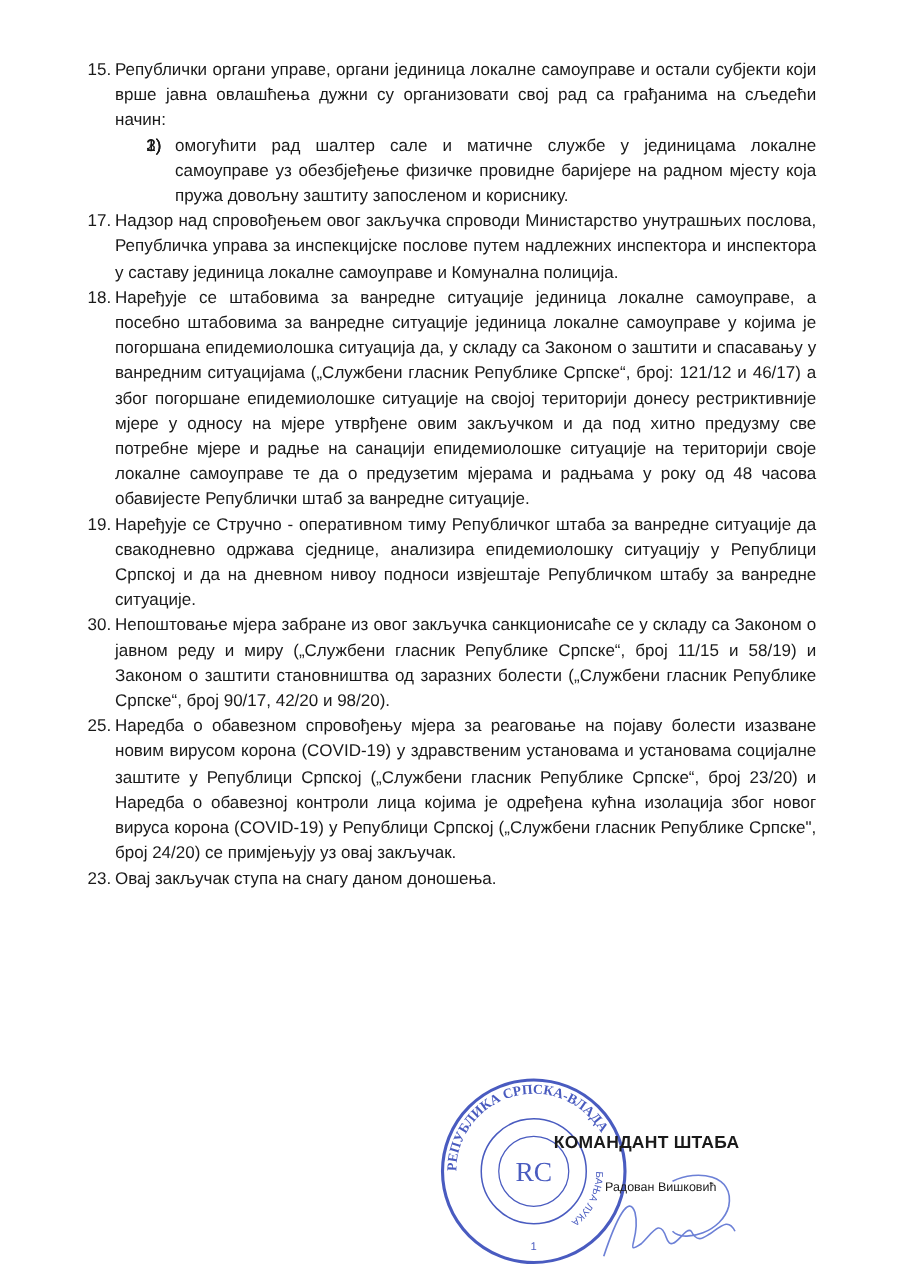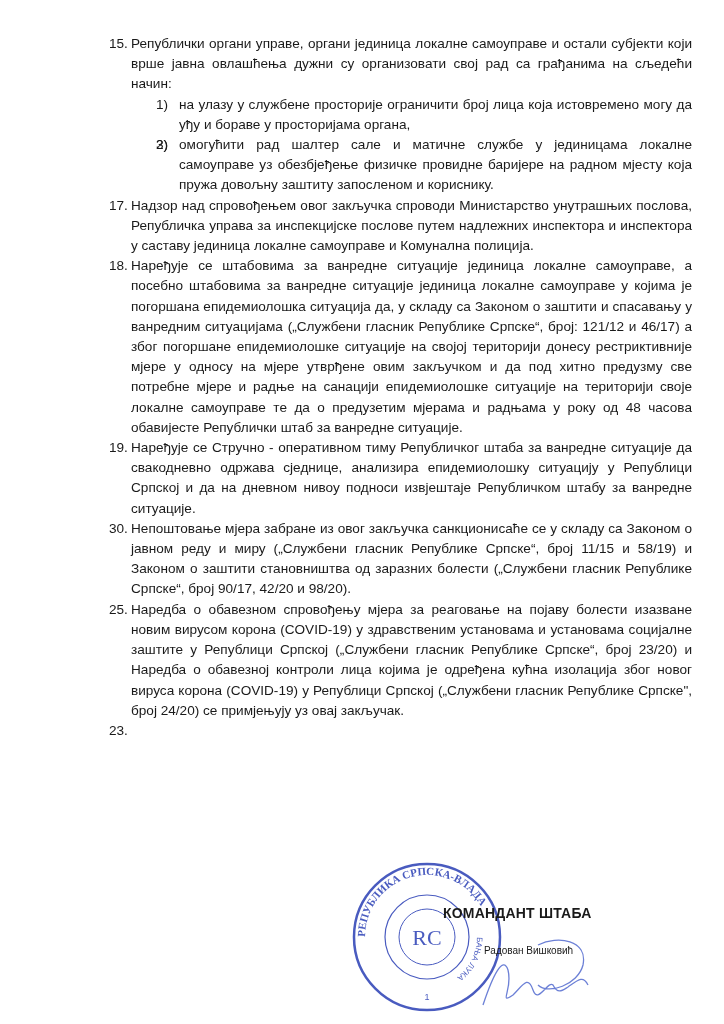--- a/index.html
+++ b/index.html
@@ -1,40 +1,39 @@
 <!DOCTYPE html>
 <html><head>
   <meta charset="utf-8">
   <style>
     html, body { margin: 0; padding: 0; background: #ffffff; }
     body { width: 724px; height: 1024px; position: relative; overflow: hidden;
       font-family: "Liberation Sans", "DejaVu Sans", sans-serif; color: #1a1a1a; }
     .page { position: absolute; left: 0; top: 0; width: 724px; height: 1024px; }
-    .content { position: absolute; left: 70px; top: 34px; width: 583px; font-size: 13.6px; line-height: 20.2px; margin-left: 39px; }
+    .content { position: absolute; left: 70px; top: 46px; width: 583px; font-size: 13.6px; line-height: 20.2px; }
     .item { position: relative; padding-left: 22px; text-align: justify; }
     .item .num { position: absolute; left: 0; top: 0; }
     .sub { position: relative; padding-left: 70px; text-align: justify; }
     .sub .num { position: absolute; left: 47px; top: 0; }
     .stamp { position: absolute; left: 352px; top: 862px; width: 150px; height: 150px; }
     .sign-title { position: absolute; left: 443px; top: 905px; font-weight: bold; font-size: 14px; letter-spacing: 0.2px; }
     .sign-name { position: absolute; left: 484px; top: 945px; font-weight: normal; font-size: 10px; }
     .signature { position: absolute; left: 478px; top: 935px; width: 120px; height: 85px; }
   </style>
 </head>
 <body>
 
 <div class="page">
   <div class="content">
     <div class="item">
       <span class="num">15.</span>
       <span>Републички органи управе, органи јединица локалне самоуправе и остали субјекти који врше јавна овлашћења дужни су организовати свој рад са грађанима на сљедећи начин:</span>
     </div>
     <div class="sub">
       <span class="num">1)</span>
-      <span>на улазу у службене просторије ограничити број лица која истовремено могу да уђу и бораве у просторијама органа,</span>
     </div>
     <div class="sub">
       <span class="num">2)</span>
     </div>
     <div class="sub">
       <span class="num">3)</span>
       <span>омогућити рад шалтер сале и матичне службе у јединицама локалне самоуправе уз обезбјеђење физичке провидне баријере на радном мјесту која пружа довољну заштиту запосленом и кориснику.</span>
     </div>
     <div class="item">
       <span class="num">17.</span>
@@ -51,20 +50,21 @@
     <div class="item">
       <span class="num">30.</span>
       <span>Непоштовање мјера забране из овог закључка санкционисаће се у складу са Законом о јавном реду и миру („Службени гласник Републике Српске“, број 11/15 и 58/19) и Законом о заштити становништва од заразних болести  („Службени гласник Републике Српске“, број 90/17, 42/20 и 98/20).</span>
     </div>
     <div class="item">
       <span class="num">25.</span>
       <span>Наредба о обавезном спровођењу мјера за реаговање на појаву болести изазване новим вирусом корона (COVID-19) у здравственим установама и установама социјалне заштите у Републици Српској („Службени гласник Републике Српске“, број 23/20) и Наредба о обавезној контроли лица којима је одређена кућна изолација због новог вируса корона (COVID-19) у Републици Српској („Службени гласник Републике Српске", број 24/20) се примјењују уз овај закључак.</span>
     </div>
     <div class="item">
       <span class="num">23.</span>
+      <span>Овај закључак ступа на снагу даном доношења.</span>
     </div>
   </div>
 
   <svg class="stamp" viewBox="0 0 150 150">
     <defs>
       <path id="stampOuter" d="M 75,75 m -62,0 a 62,62 0 1,1 124,0 a 62,62 0 1,1 -124,0"></path>
       <path id="stampInner" d="M 75,75 m -50,0 a 50,50 0 1,1 100,0 a 50,50 0 1,1 -100,0"></path>
     </defs>
     <g fill="none" stroke="#2a3fb5" opacity="0.85">
       <circle cx="75" cy="75" r="73" stroke-width="2.5"></circle>

